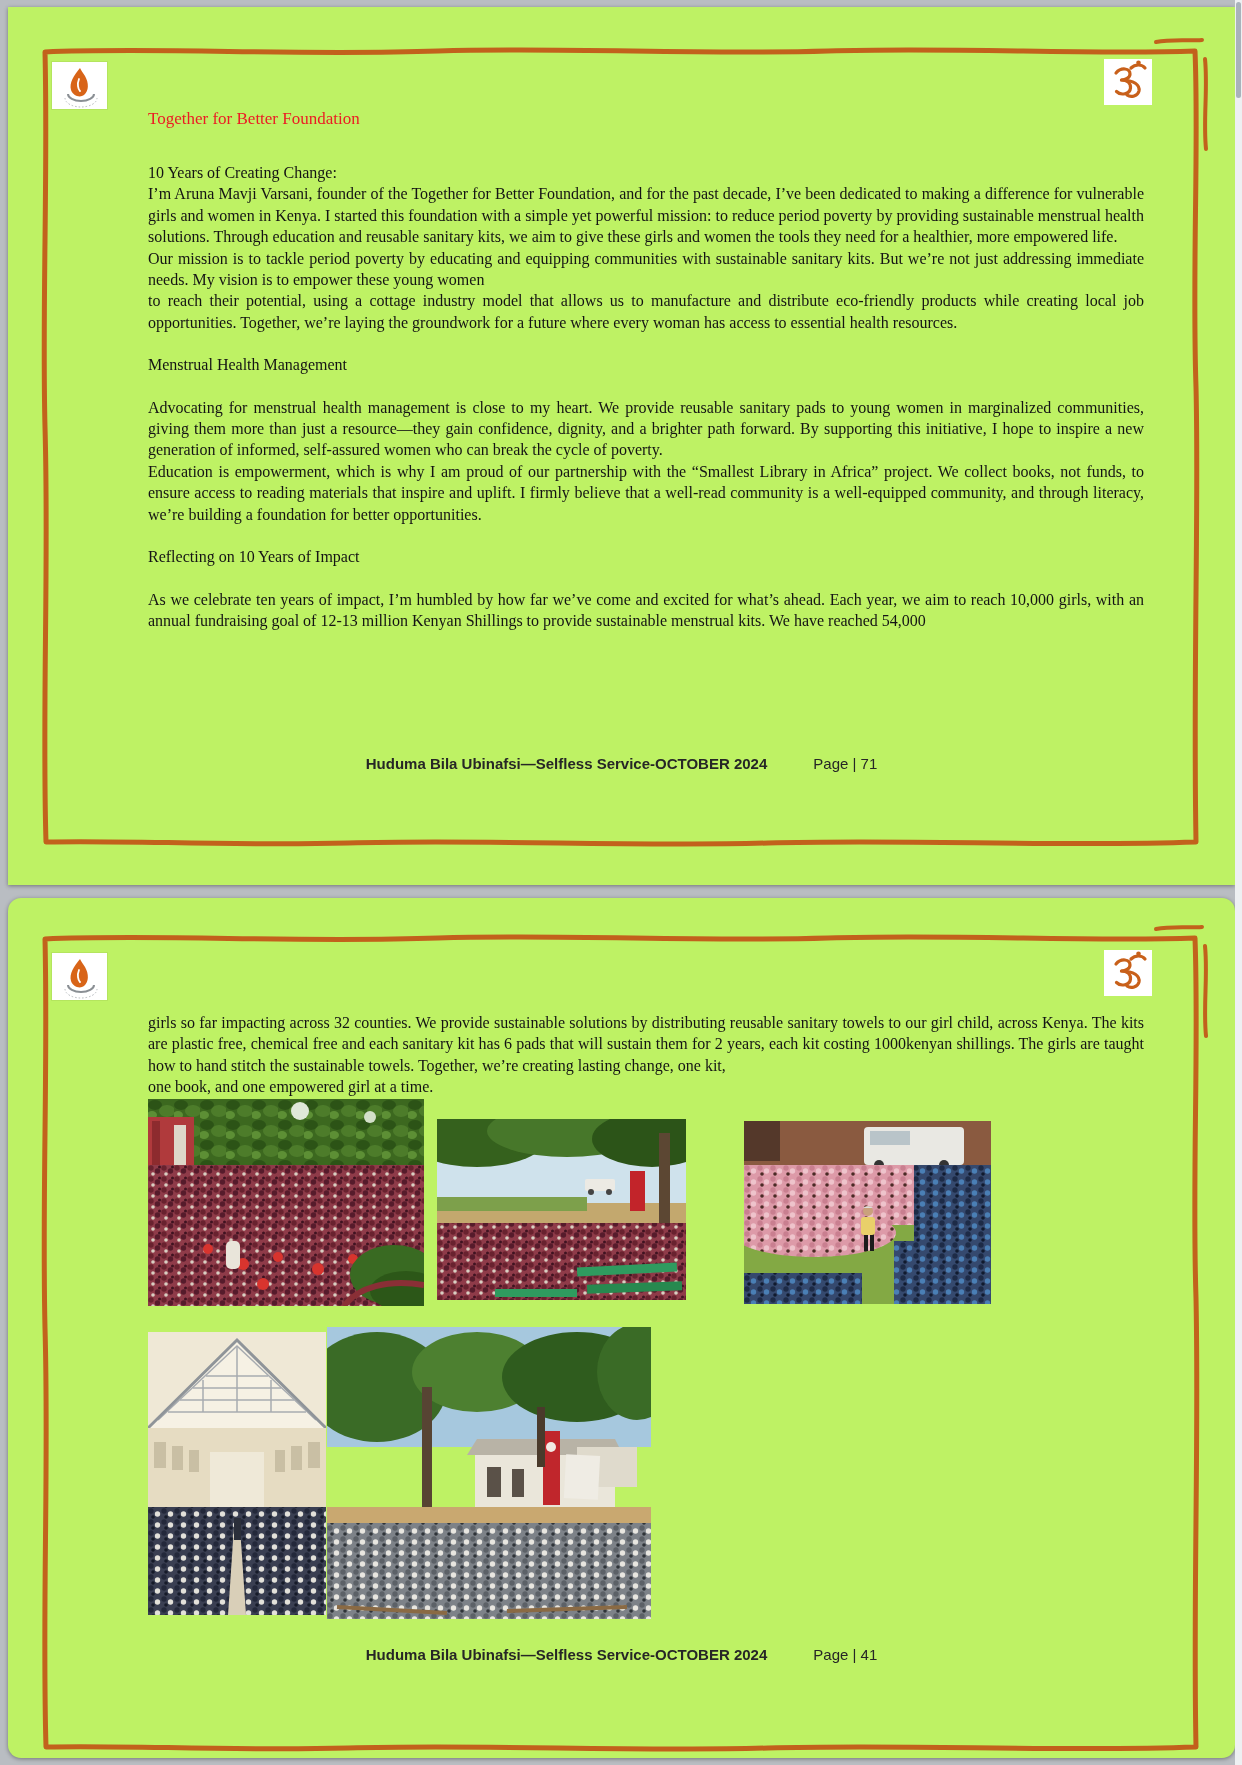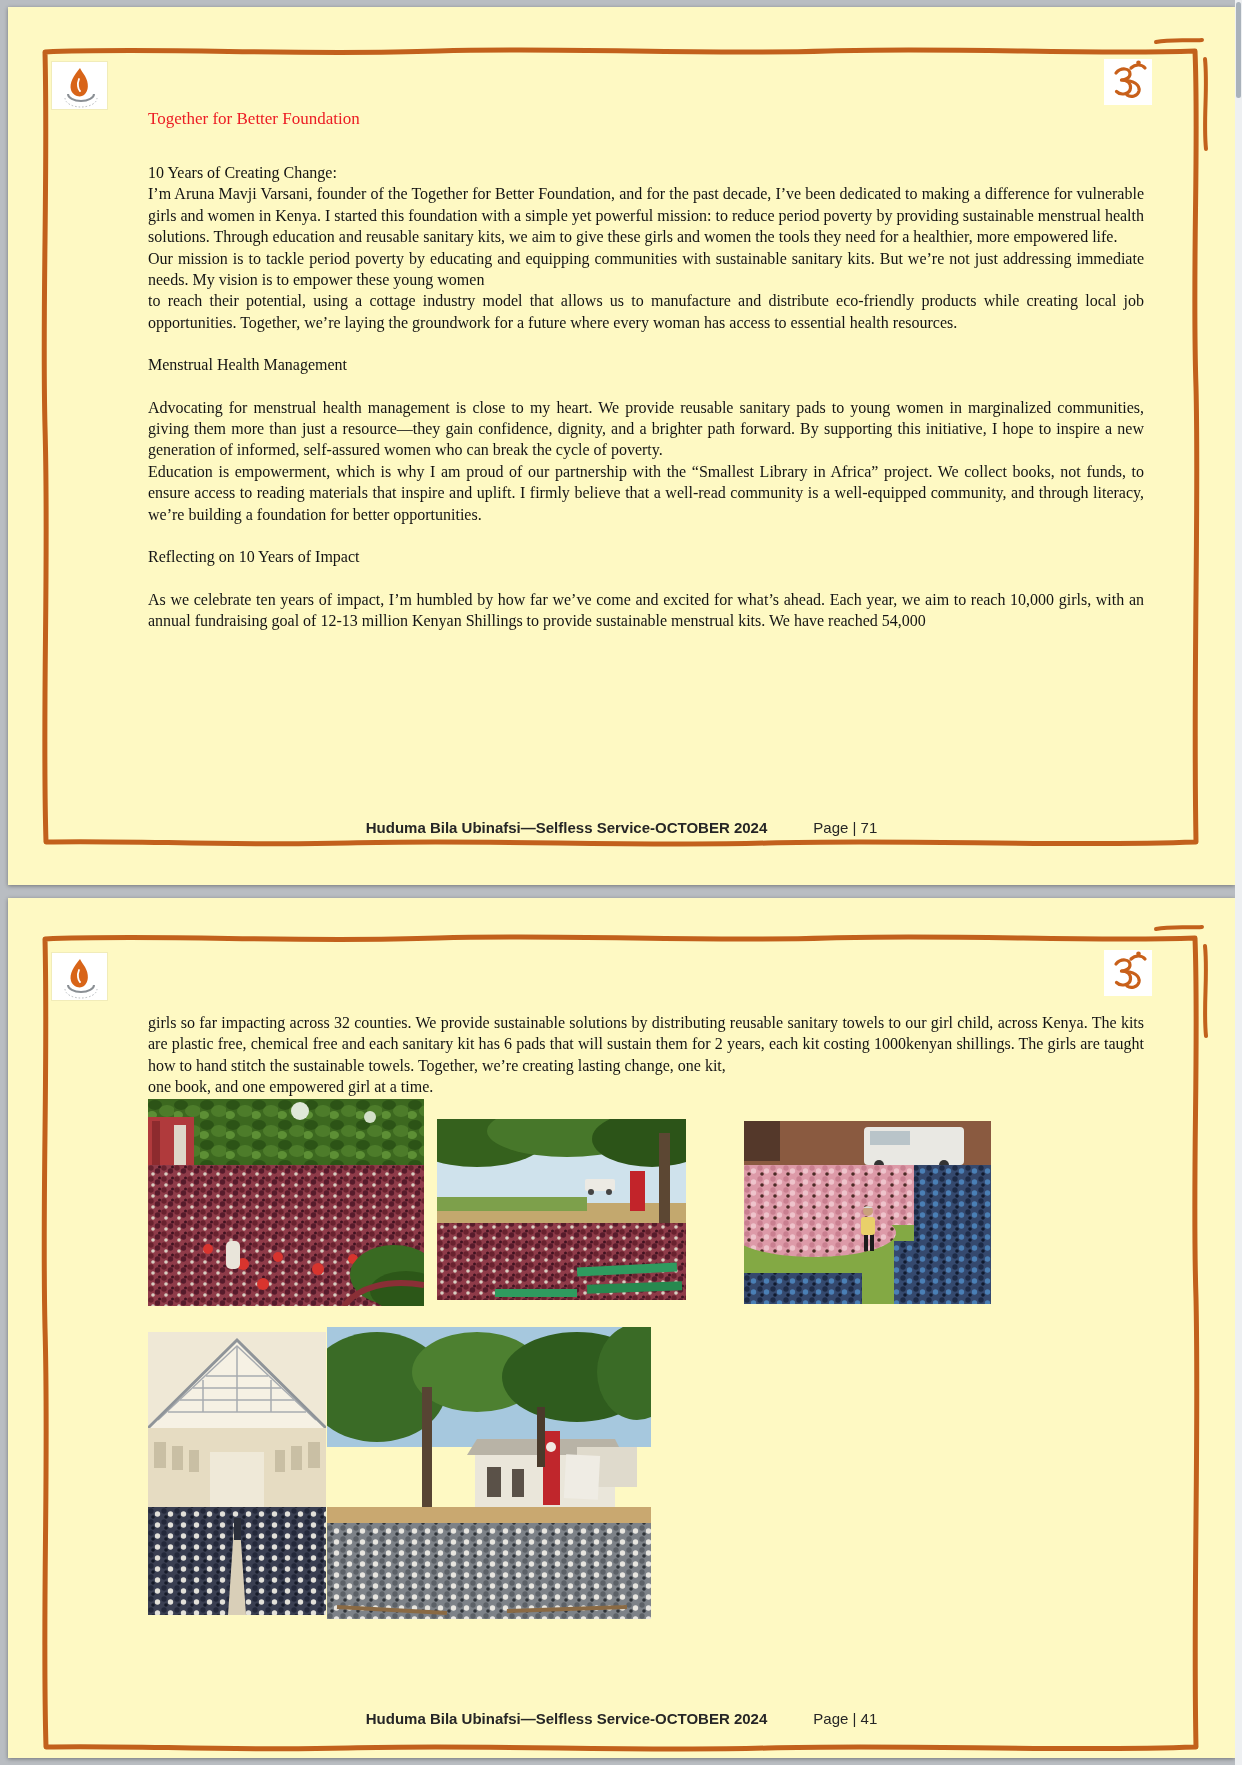--- a/index.html
+++ b/index.html
@@ -5,25 +5,25 @@
   html,body{margin:0;padding:0;}
   body{
     width:1242px;height:1765px;
     background:#b9bdc2;
     position:relative;
     overflow:hidden;
     font-family:"Liberation Serif", serif;
   }
   .page{
     position:absolute;left:8px;width:1227px;
-    background:#fef9c3;
+    background:#bef264;
     box-shadow:0 1px 4px rgba(0,0,0,.38);
   }
   #page1{top:7px;height:878px;}
-  #page2{top:898px;height:860px;}
+  #page2{top:898px;height:860px;border-radius:13px;}
   .border-svg{position:absolute;left:0;top:0;pointer-events:none;}
   .logo-box{
     position:absolute;left:44px;top:55px;width:55px;height:47px;
     background:#ffffff;box-shadow:0 0 0 1px rgba(0,0,0,.05);
   }
   .om-box{
     position:absolute;left:1096px;top:52px;width:48px;height:46px;
     background:#ffffff;
   }
   .content{
@@ -38,21 +38,21 @@
   }
   .sec-heading{
     font-size:16px;line-height:21.4px;color:#141414;
     margin:21px 0;white-space:pre-line;
   }
   .body-text{
     font-size:16px;line-height:21.4px;color:#141414;
     text-align:justify;white-space:pre-line;margin:0;
   }
   .footer{
-    position:absolute;left:0;top:812px;width:100%;
+    position:absolute;left:0;top:748px;width:100%;
     display:flex;justify-content:center;align-items:baseline;gap:46px;
     font-family:"Liberation Sans", sans-serif;
     font-size:15px;color:#262626;
   }
   .footer .brand{font-weight:700;}
   .footer .pagenum{font-weight:400;}
   .photo{position:absolute;overflow:hidden;}
   .photo svg{display:block;width:100%;height:100%;}
   #scrollbar{
     position:absolute;right:0;top:0;width:7px;height:1765px;

